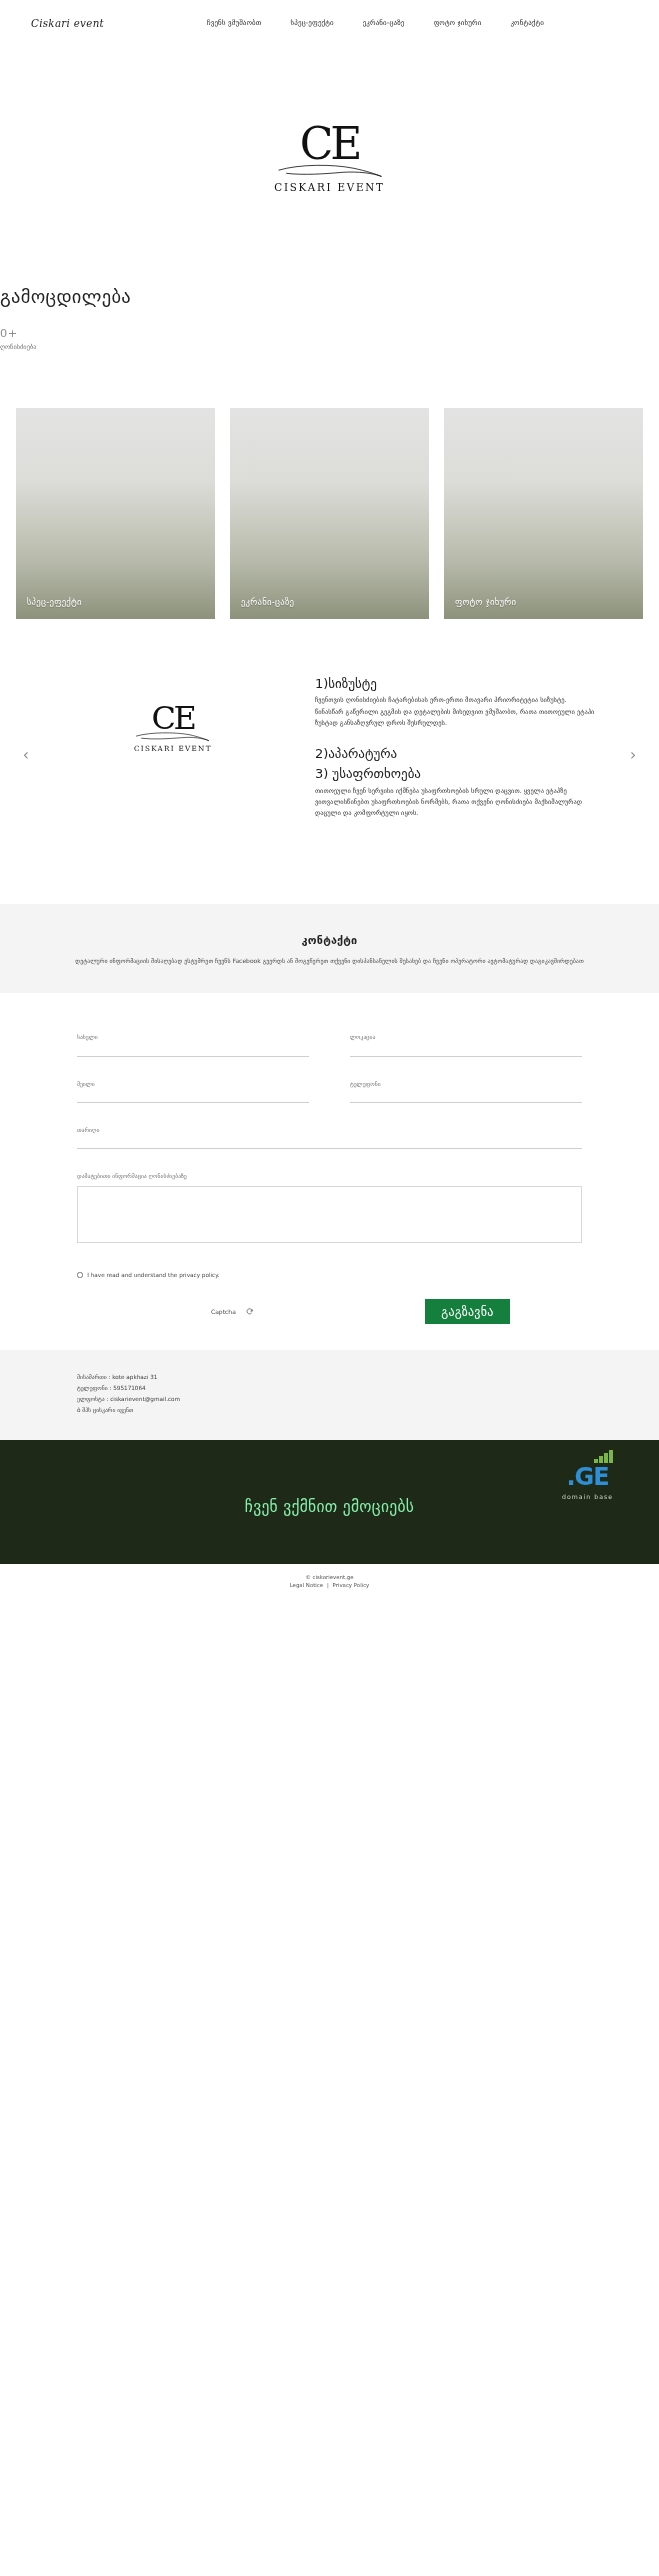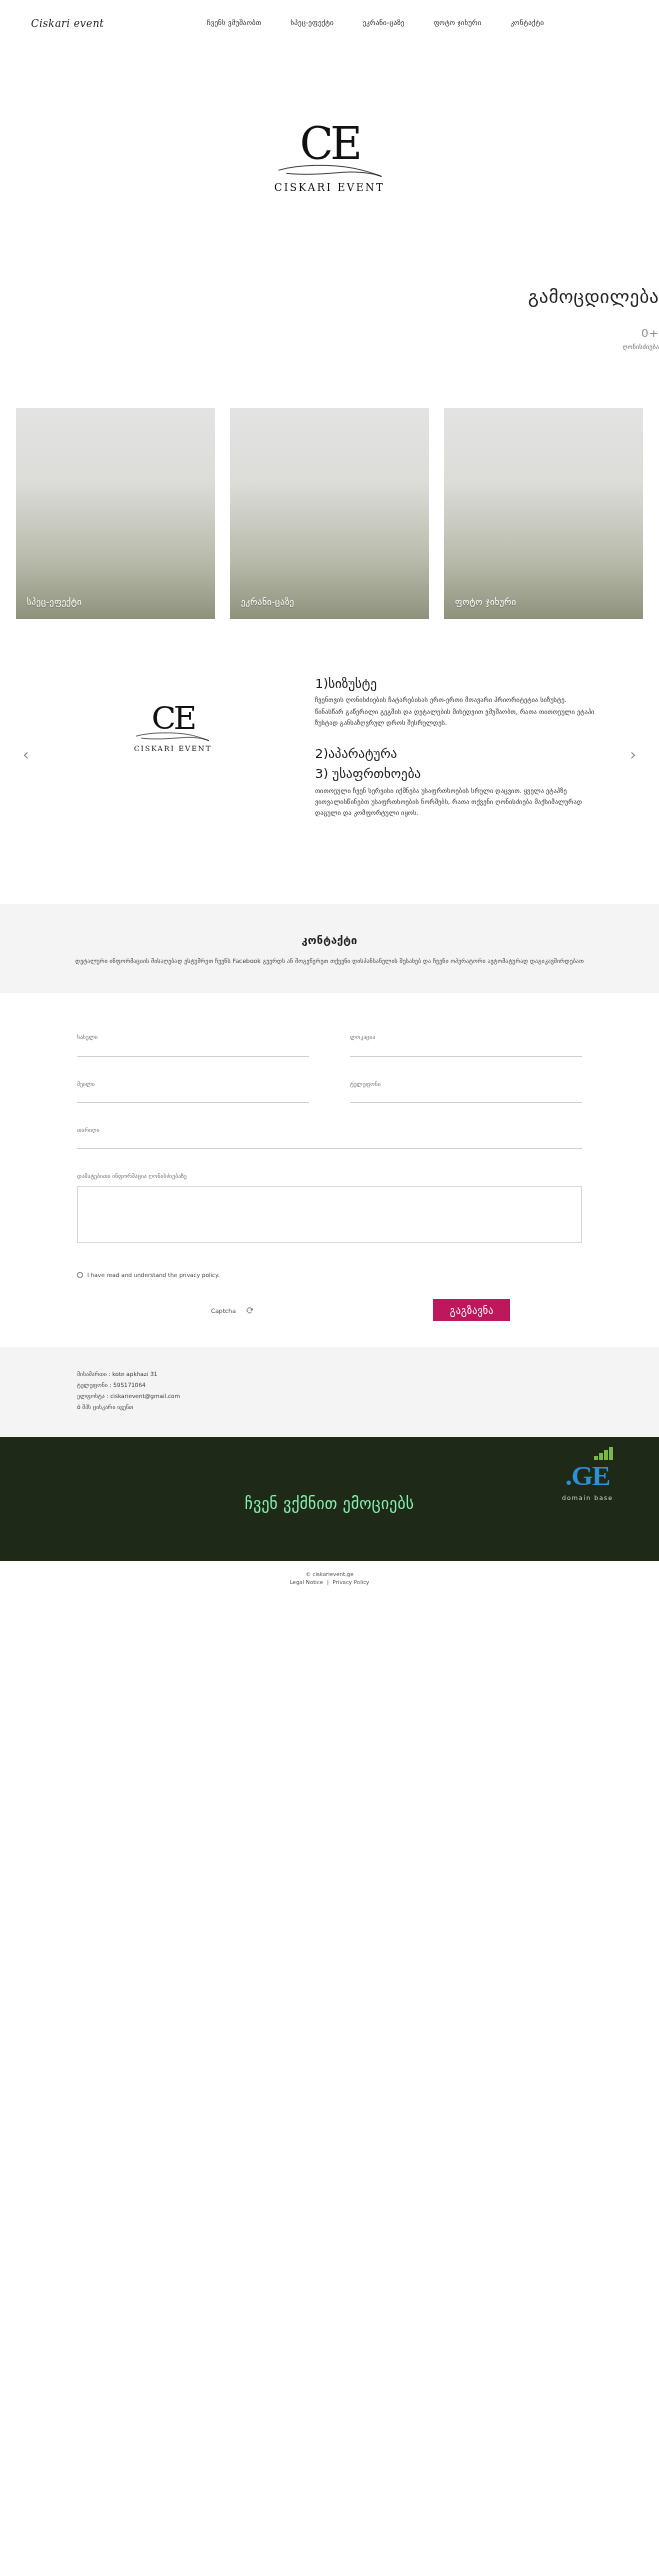--- a/index.html
+++ b/index.html
@@ -68,21 +68,21 @@
   .logo-word {
     font-family: "DejaVu Serif", "Liberation Serif", serif;
     font-size: 10.3px;
     letter-spacing: 1.8px;
     color: #111;
     margin-top: 1px;
   }
 
   
   .pub-section {
-    text-align: right;
+    text-align: left;
     padding: 31px 0 20.6px;
   }
   .pub-title {
     font-size: 18.5px;
     font-weight: normal;
     color: #242424;
     letter-spacing: 0.3px;
   }
   .counter-wrap { margin-top: 20.6px; }
   .counter-num {
@@ -257,24 +257,24 @@
   .captcha-refresh {
     width: 10.3px; height: 10.3px;
     display: inline-flex;
     align-items: center;
     justify-content: center;
     color: #3a3a3a;
     font-size: 6.7px;
     cursor: pointer;
   }
   .submit-btn {
-    background: #be185d;
+    background: #15803d;
     color: #fff;
     border: none;
-    font-size: 10px;
+    font-size: 12px;
     padding: 5.7px 16.5px;
     cursor: pointer;
     font-family: inherit;
     letter-spacing: 0.2px;
   }
 
   
   .address-band {
     background: #f4f4f4;
     padding: 21.6px 77px 24px;
@@ -301,26 +301,25 @@
     letter-spacing: 0.3px;
     text-align: center;
   }
   .ge-badge {
     position: absolute;
     right: 46px;
     top: 25px;
     text-align: center;
   }
   .ge-badge .ge-main {
-    font-size: 28px;
+    font-size: 24px;
     font-weight: bold;
     color: #2e8fd6;
     line-height: 1;
     letter-spacing: -1px;
-    font-family: Liberation Serif, serif;
   }
   .ge-badge .ge-sub {
     color: #cfd6cb;
     font-size: 6.2px;
     letter-spacing: 1px;
     margin-top: 4.1px;
   }
   .ge-bars {
     position: absolute;
     right: 46px;

